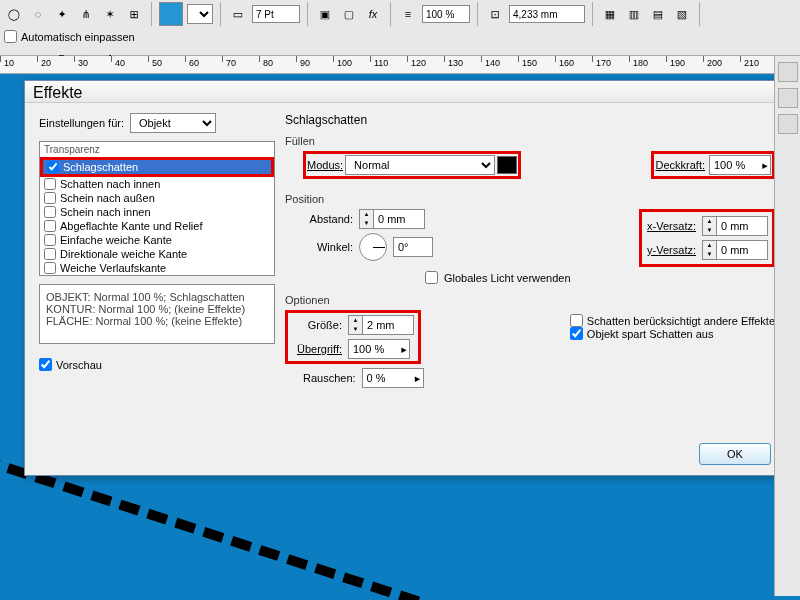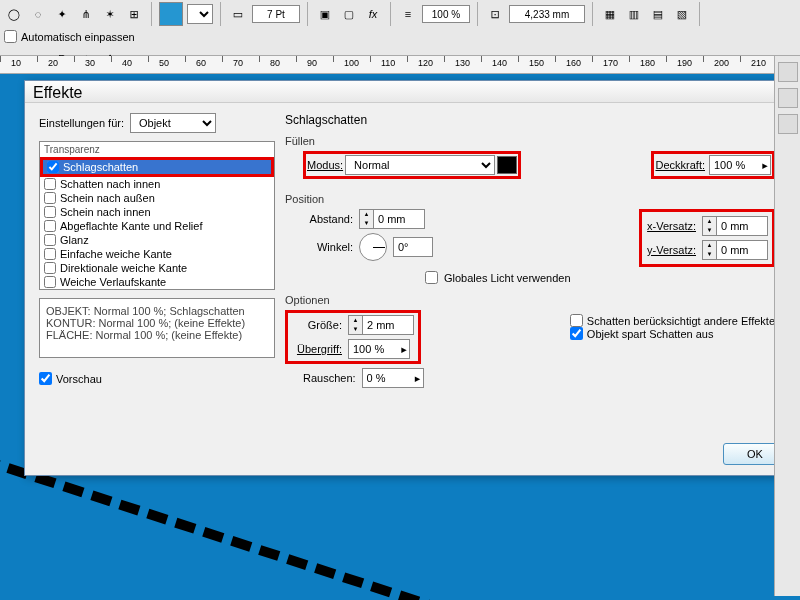--- a/index.html
+++ b/index.html
@@ -1,24 +1,24 @@
 <!DOCTYPE html>
 <html><head>
 <meta charset="utf-8">
 <style>
 * { box-sizing: border-box; margin: 0; padding: 0; font-family: "Segoe UI", Tahoma, sans-serif; font-size: 11px; }
 body { background: #0d7dc1; width: 800px; height: 600px; overflow: hidden; position: relative; }
 .toolbar { background: #e8e8e8; height: 56px; padding: 2px 4px; display: flex; align-items: center; gap: 4px; flex-wrap: wrap; border-bottom: 1px solid #aaa; }
 .tb-icon { width: 20px; height: 20px; display: inline-flex; align-items: center; justify-content: center; cursor: pointer; }
 .tb-sep { width: 1px; height: 24px; background: #aaa; margin: 0 3px; }
 .tb-swatch { width: 24px; height: 24px; background: #2596d1; border: 1px solid #888; }
-.tb-input { width: 48px; height: 18px; border: 1px solid #888; background: white; padding: 0 3px; font-size: 10px; text-align: center; }
+.tb-input { width: 48px; height: 18px; border: 1px solid #888; background: white; padding: 0 3px; font-size: 10px; }
 .tb-check { display: flex; align-items: center; gap: 4px; font-size: 11px; }
 .ruler { height: 18px; background: #f5f5f5; border-bottom: 1px solid #aaa; display: flex; font-size: 9px; position: relative; }
-.ruler-tick { position: absolute; border-left: 1px solid #666; height: 6px; top: 0; font-size: 9px; padding-left: 10px; line-height: 14px; }
+.ruler-tick { position: absolute; border-left: 1px solid #666; height: 6px; top: 0; font-size: 9px; padding-left: 3px; line-height: 14px; }
 .canvas { background: #0d7dc1; height: 520px; position: relative; }
 .dashed-line { position: absolute; top: 380px; left: -20px; width: 520px; height: 10px; border-top: 10px dashed #000; transform: rotate(18deg); transform-origin: left center; }
 .dialog { position: absolute; top: 6px; left: 24px; width: 766px; height: 396px; background: #f0f0f0; border: 1px solid #6b8caf; box-shadow: 2px 2px 8px rgba(0,0,0,0.3); }
 .dialog-title { background: linear-gradient(#fdfdfd,#e8e8e8); height: 22px; padding: 3px 8px; font-size: 16px; border-bottom: 1px solid #ccc; }
 .dialog-body { padding: 10px 14px; display: flex; gap: 10px; }
 .left-col { width: 236px; }
 .right-col { flex: 1; }
 .setting-row { display: flex; align-items: center; gap: 6px; margin-bottom: 8px; }
 .setting-row label { font-size: 11px; }
 select { height: 20px; border: 1px solid #888; background: white; font-size: 11px; padding: 0 4px; }
@@ -36,21 +36,21 @@
 .field-row label { min-width: 50px; text-align: right; font-size: 11px; }
 .num-input { display: inline-flex; align-items: center; border: 1px solid #888; background: white; height: 20px; }
 .num-input .stepper { width: 14px; display: flex; flex-direction: column; border-right: 1px solid #888; }
 .num-input .stepper div { height: 9px; font-size: 6px; text-align: center; line-height: 9px; cursor: pointer; background: #eee; }
 .num-input input { border: none; width: 50px; padding: 0 4px; height: 18px; font-size: 11px; }
 .hl { border: 3px solid #e50000; padding: 1px; display: inline-block; }
 .hl-row { border: 3px solid #e50000; }
 .angle-dial { width: 28px; height: 28px; border: 1px solid #888; border-radius: 50%; background: white; position: relative; }
 .angle-dial::after { content: ""; position: absolute; left: 50%; top: 50%; width: 12px; height: 1px; background: #000; transform-origin: left center; }
 .color-sw { width: 20px; height: 18px; background: #000; border: 1px solid #666; }
-.ok-btn { position: absolute; bottom: 10px; right: 2px; width: 64px; height: 22px; background: linear-gradient(#fafeff,#d1e8f5); border: 1px solid #4a90c0; border-radius: 3px; font-size: 11px; cursor: pointer; }
+.ok-btn { position: absolute; bottom: 10px; right: 18px; width: 72px; height: 22px; background: linear-gradient(#fafeff,#d1e8f5); border: 1px solid #4a90c0; border-radius: 3px; font-size: 11px; cursor: pointer; }
 .right-panel { position: absolute; right: 0; top: 56px; width: 26px; height: 540px; background: #e8e8e8; border-left: 1px solid #aaa; }
 .right-panel div { width: 20px; height: 20px; margin: 6px auto; background: #ddd; border: 1px solid #aaa; }
 .two-col { display: flex; justify-content: space-between; }
 </style>
 </head>
 <body>
 
 <div class="toolbar">
   <span class="tb-icon">◯</span>
   <span class="tb-icon">◌</span>
@@ -150,24 +150,20 @@
           <div class="effect-item">
               <input type="checkbox" style="">
               <span>Schein nach innen</span>
             </div>
           <div class="effect-item">
               <input type="checkbox" style="">
               <span>Abgeflachte Kante und Relief</span>
             </div>
           <div class="effect-item">
               <input type="checkbox" style="">
-              <span>Glanz</span>
-            </div>
-          <div class="effect-item">
-              <input type="checkbox" style="">
               <span>Einfache weiche Kante</span>
             </div>
           <div class="effect-item">
               <input type="checkbox" style="">
               <span>Direktionale weiche Kante</span>
             </div>
           <div class="effect-item">
               <input type="checkbox" style="">
               <span>Weiche Verlaufskante</span>
             </div>

